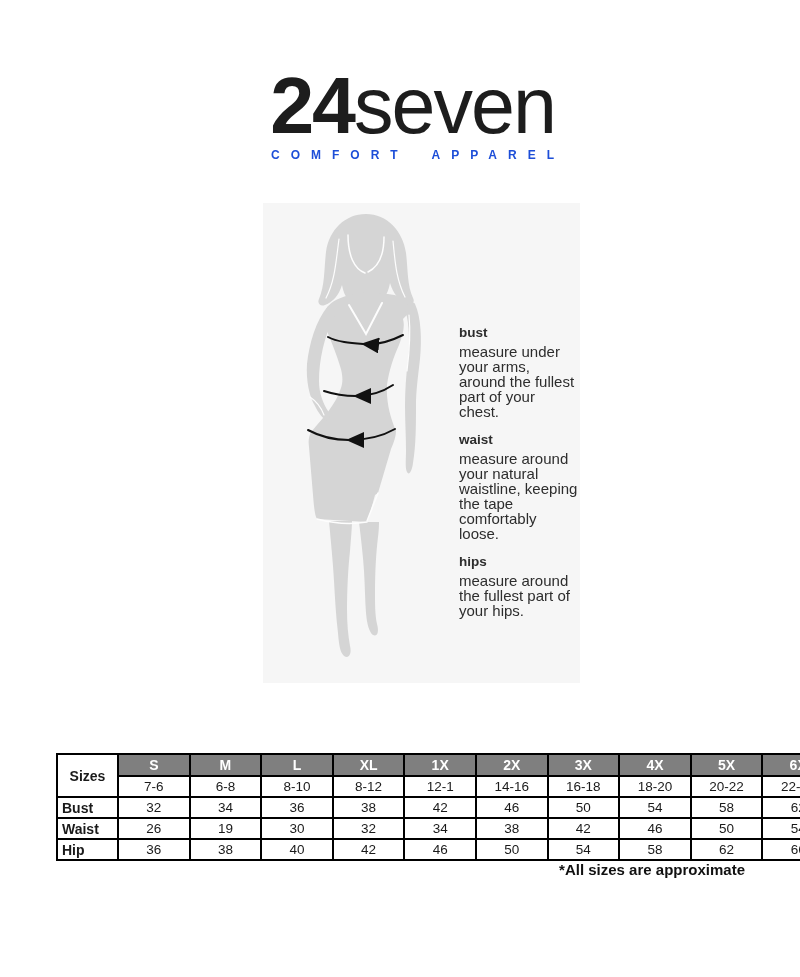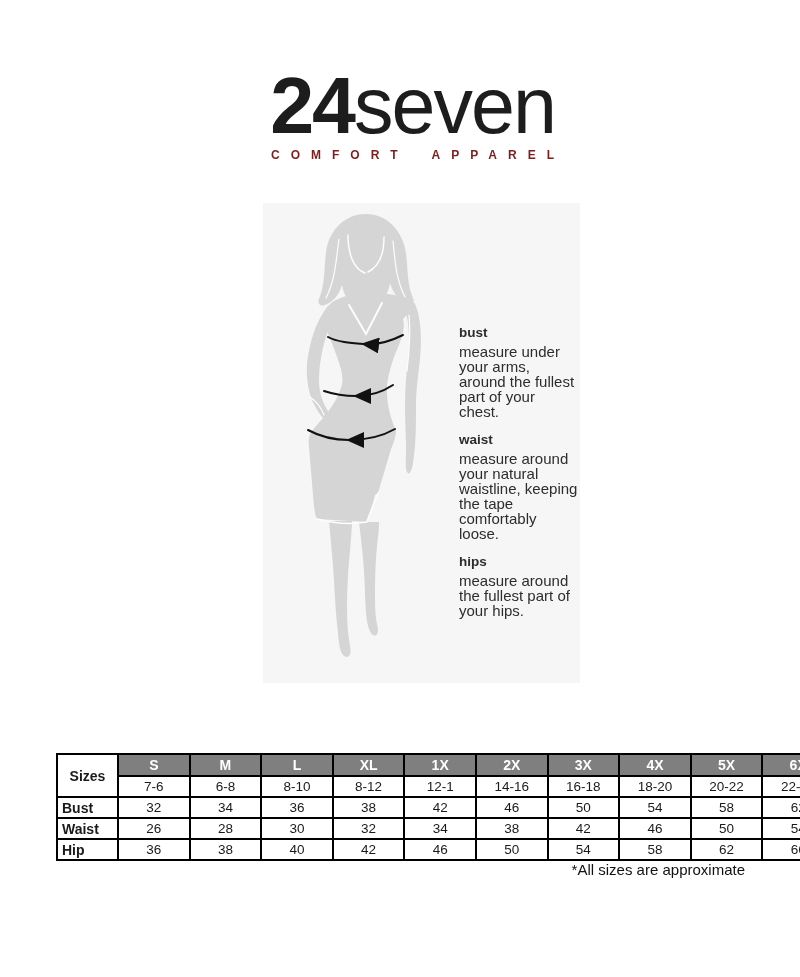--- a/index.html
+++ b/index.html
@@ -5,40 +5,40 @@
   html,body{margin:0;padding:0;background:#fff;}
   .page{position:relative;width:800px;height:977px;background:#ffffff;
         font-family:"Liberation Sans", sans-serif;overflow:hidden;}
 
   
   .logo{position:absolute;left:224px;top:66px;width:377px;text-align:center;color:#1d1d1d;}
   .logo-main{font-size:79px;line-height:1;letter-spacing:-2px;white-space:nowrap;}
   .logo-main .b{font-weight:bold;}
   .logo-main .l{font-weight:normal;}
   .logo-sub{font-size:12px;font-weight:bold;letter-spacing:11px;word-spacing:9px;
-            margin-top:3px;margin-right:-11px;color:#7f1d1d;white-space:nowrap;}
+            margin-top:3px;margin-right:-11px;color:#1d4ed8;white-space:nowrap;}
 
   
   .figure-box{position:absolute;left:263px;top:203px;width:317px;height:480px;background:#f6f6f6;}
   .figure-box svg{position:absolute;left:0;top:0;}
   .guide{position:absolute;left:196px;top:122px;width:120px;color:#2d2d2d;}
   .guide h3{font-size:13.5px;font-weight:bold;margin:0 0 4px 0;}
   .guide p{font-size:15px;line-height:15px;margin:0 0 13px 0;white-space:pre-line;}
 
   
   .size-table{position:absolute;left:56px;top:753px;}
   table{border-collapse:collapse;table-layout:fixed;width:779px;color:#1a1a1a;}
   td,th{border:2px solid #000;height:19px;padding:0;text-align:center;vertical-align:middle;
         font-size:13.5px;font-weight:normal;overflow:hidden;}
   th.size{background:#7f7f7f;color:#ffffff;font-weight:bold;font-size:14px;height:20px;}
   td.corner{font-weight:bold;font-size:14px;}
   td.rowlabel{text-align:left;padding-left:4px;font-weight:bold;font-size:14px;}
 
   .footnote{position:absolute;left:56px;top:861px;width:689px;text-align:right;
-            font-weight:normal;font-size:15px;color:#111;}
+            font-weight:bold;font-size:15px;color:#111;}
 </style>
 </head>
 <body>
 
 <div class="page">
 
   <div class="logo">
     <div class="logo-main"><span class="b">24</span><span class="l">seven</span></div>
     <div class="logo-sub">COMFORT APPAREL</div>
   </div>
@@ -153,21 +153,21 @@
             <td class="val">42</td>
             <td class="val">46</td>
             <td class="val">50</td>
             <td class="val">54</td>
             <td class="val">58</td>
             <td class="val">62</td>
           </tr>
           <tr>
             <td class="rowlabel">Waist</td>
             <td class="val">26</td>
-            <td class="val">28</td>
+            <td class="val">19</td>
             <td class="val">30</td>
             <td class="val">32</td>
             <td class="val">34</td>
             <td class="val">38</td>
             <td class="val">42</td>
             <td class="val">46</td>
             <td class="val">50</td>
             <td class="val">54</td>
           </tr>
           <tr>

